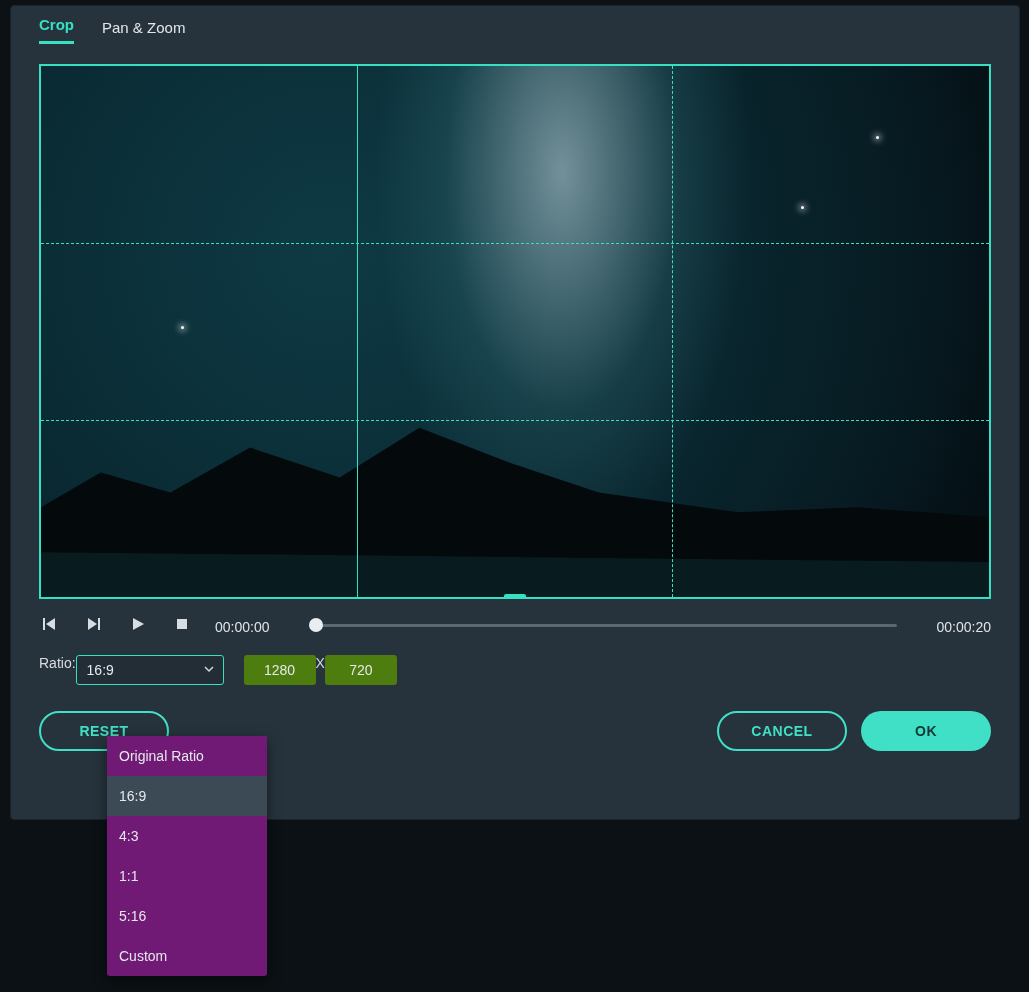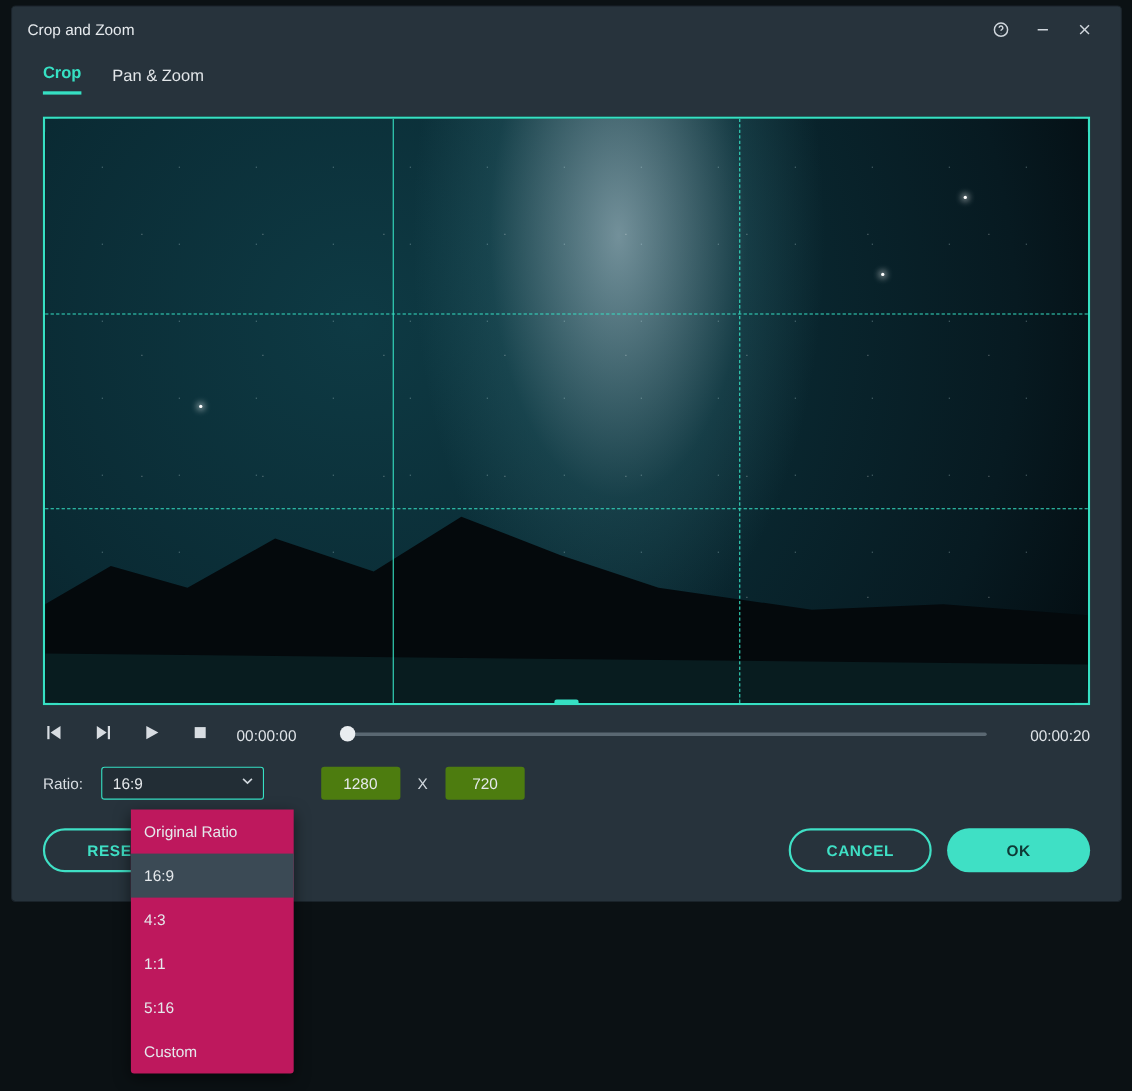--- a/index.html
+++ b/index.html
@@ -41,65 +41,43 @@
   .corner.bl { bottom:-2px; left:-2px; border-right:none; border-top:none;}
   .corner.br { bottom:-2px; right:-2px; border-left:none; border-top:none;}
   .midhandle { position:absolute; bottom:-3px; left:50%; transform:translateX(-50%); width:22px; height:6px; background:#36e0c3; border-radius:2px;}
   .transport { display:flex; align-items:flex-end; gap:22px; padding: 14px 28px 0 28px; }
   .tbtn { width:22px; height:22px; display:flex; align-items:center; justify-content:center; color:#d8dde2; cursor:pointer; }
   .tbtn svg { width:16px; height:16px; fill: currentColor; }
   .timecode { font-size: 14px; color:#dfe4e8; min-width:72px; }
   .timeline { flex:1; position:relative; height:20px; display:flex; align-items:center; }
   .track { position:absolute; left:0; right:0; height:3px; background:#5a6872; border-radius:2px; }
   .playhead { position:absolute; left:0; width:14px; height:14px; background:#e9edf0; border-radius:50%; top:3px; }
-  .ratio-row { display:flex; align-items:center; gap:16px; padding: 20px 28px 0 28px; }
+  .ratio-row { display:flex; padding: 20px 28px 0 28px; }
   .ratio-label { font-size:14px; }
   .select { position:relative; width:148px; height:30px; border:1px solid #36e0c3; border-radius:3px; background:#222d35; display:flex; align-items:center; padding:0 10px; cursor:pointer; }
   .select .val { font-size:14px; color:#e5e9ec; }
   .select .chev { position:absolute; right:8px; top:50%; transform:translateY(-50%); color:#cfd6dc; }
   .numfield { width:72px; height:30px; background:#4d7c0f; border:none; border-radius:3px; color:#e5e9ec; font-size:14px; text-align:center; }
   .xsep { font-size:14px; color:#cfd6dc; }
   .btnrow { display:flex; align-items:center; padding: 26px 28px 0 28px; gap:14px; }
   .btnrow .spacer { flex:1; }
   .pillbtn { min-width:130px; height:40px; border-radius:20px; display:flex; align-items:center; justify-content:center; font-size:14px; font-weight:700; letter-spacing:0.5px; cursor:pointer; }
   .pillbtn.primary { background:#3fe0c5; color:#0e3a36; border:none; }
   .pillbtn.outline { background:transparent; color:#3fe0c5; border:2px solid #3fe0c5; }
-  .dropdown { position:absolute; left:96px; top:730px; width:148px; background:#be185d; border-radius:0 0 3px 3px; box-shadow:0 4px 14px rgba(0,0,0,.5); z-index:50;margin-left:12px; }
+  .dropdown { position:absolute; left:96px; top:730px; width:160px; background:#701a75; border-radius:0 0 3px 3px; box-shadow:0 4px 14px rgba(0,0,0,.5); z-index:50; }
   .dd-item { height:40px; display:flex; align-items:center; padding:0 12px; font-size:14px; color:#e5e9ec; cursor:pointer; }
   .dd-item.selected { background:#3b4a55; }
 </style>
 </head>
 <body>
 
 <div class="backdrop"></div>
 
 <div class="dialog">
 
-  <div class="titlebar">
-    <div class="title">Crop and Zoom</div>
-    <div class="title-spacer"></div>
-    <div class="title-icon">
-      <svg viewBox="0 0 24 24">
-          <circle cx="12" cy="12" r="9"></circle>
-          <path d="M9.5 9.5a2.5 2.5 0 1 1 3.5 2.3c-.9.4-1 .9-1 1.7"></path>
-          <circle cx="12" cy="17" r="0.6" fill="currentColor" stroke="none"></circle>
-        </svg>
-    </div>
-    <div class="title-icon">
-      <svg viewBox="0 0 24 24">
-          <line x1="5" y1="12" x2="19" y2="12"></line>
-        </svg>
-    </div>
-    <div class="title-icon">
-      <svg viewBox="0 0 24 24">
-          <line x1="6" y1="6" x2="18" y2="18"></line>
-          <line x1="18" y1="6" x2="6" y2="18"></line>
-        </svg>
-    </div>
-  </div>
 
   <div class="tabs">
     <div class="tab active">Crop</div>
     <div class="tab">Pan &amp; Zoom</div>
   </div>
 
   <div class="preview-wrap">
     <div class="preview">
       <div class="sky"></div>
       <div class="stars"></div>

